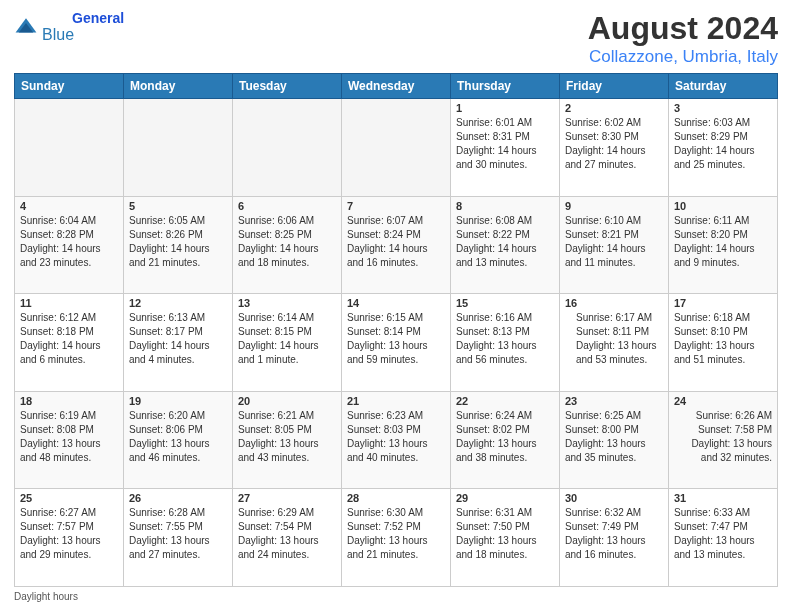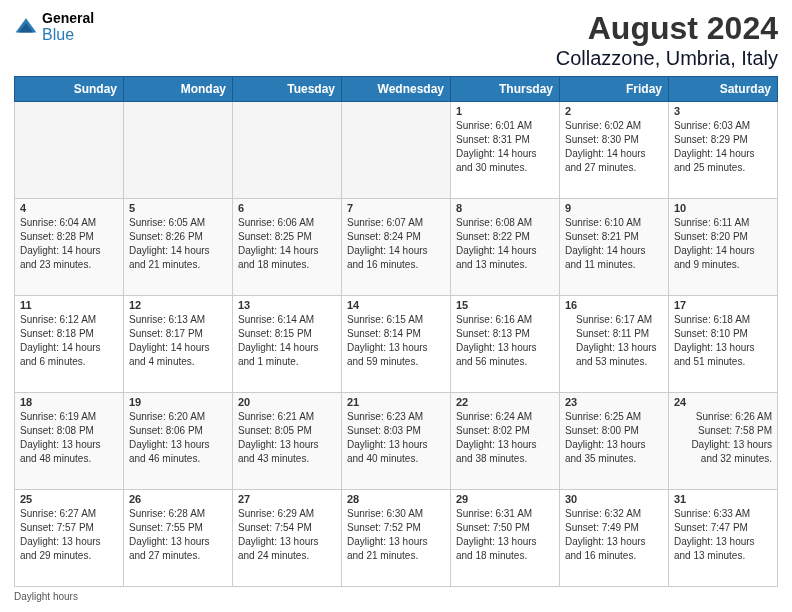--- a/index.html
+++ b/index.html
@@ -34,33 +34,33 @@
     }
     .title-area {
       text-align: right;
     }
     .main-title {
       font-size: 32px;
       font-weight: bold;
       color: #333;
     }
     .subtitle {
-      font-size: 20px;
-      color: #0f172a;
+      font-size: 17px;
+      color: #3b82f6;
     }
     .calendar {
       width: 100%;
       border-collapse: collapse;
       flex: 1;
       font-size: 10px;
     }
     .calendar th {
       background-color: #2a7ab5;
       color: #fff;
-      text-align: right;
+      text-align: left;
       padding: 5px 6px;
       font-size: 12px;
       font-weight: bold;
       border: 1px solid #1a5a90;
     }
     .calendar td {
       border: 1px solid #ccc;
       vertical-align: top;
       padding: 3px 5px;
       width: calc(100% / 7);
@@ -96,21 +96,21 @@
 <body>
 
 <div class="page">
   <div class="header-area">
     <div class="logo">
       <svg class="logo-icon" viewBox="0 0 30 30" xmlns="http://www.w3.org/2000/svg">
         <polygon points="15,4 28,22 2,22" fill="#2a7ab5"></polygon>
         <polygon points="15,10 24,22 6,22" fill="#1a5a90"></polygon>
       </svg>
       <div>
-        <div style="font-size:14px;font-weight:bold;color:#000000;">General</div>
+        <div style="font-size:14px;font-weight:bold;color:#1d4ed8;margin-left:30px;">General</div>
         <div style="font-size:16px;font-weight:normal;color:#2a7ab5;">Blue</div>
       </div>
     </div>
     <div class="title-area">
       <div class="main-title">August 2024</div>
       <div class="subtitle">Collazzone, Umbria, Italy</div>
     </div>
   </div>
 
   <table class="calendar">

